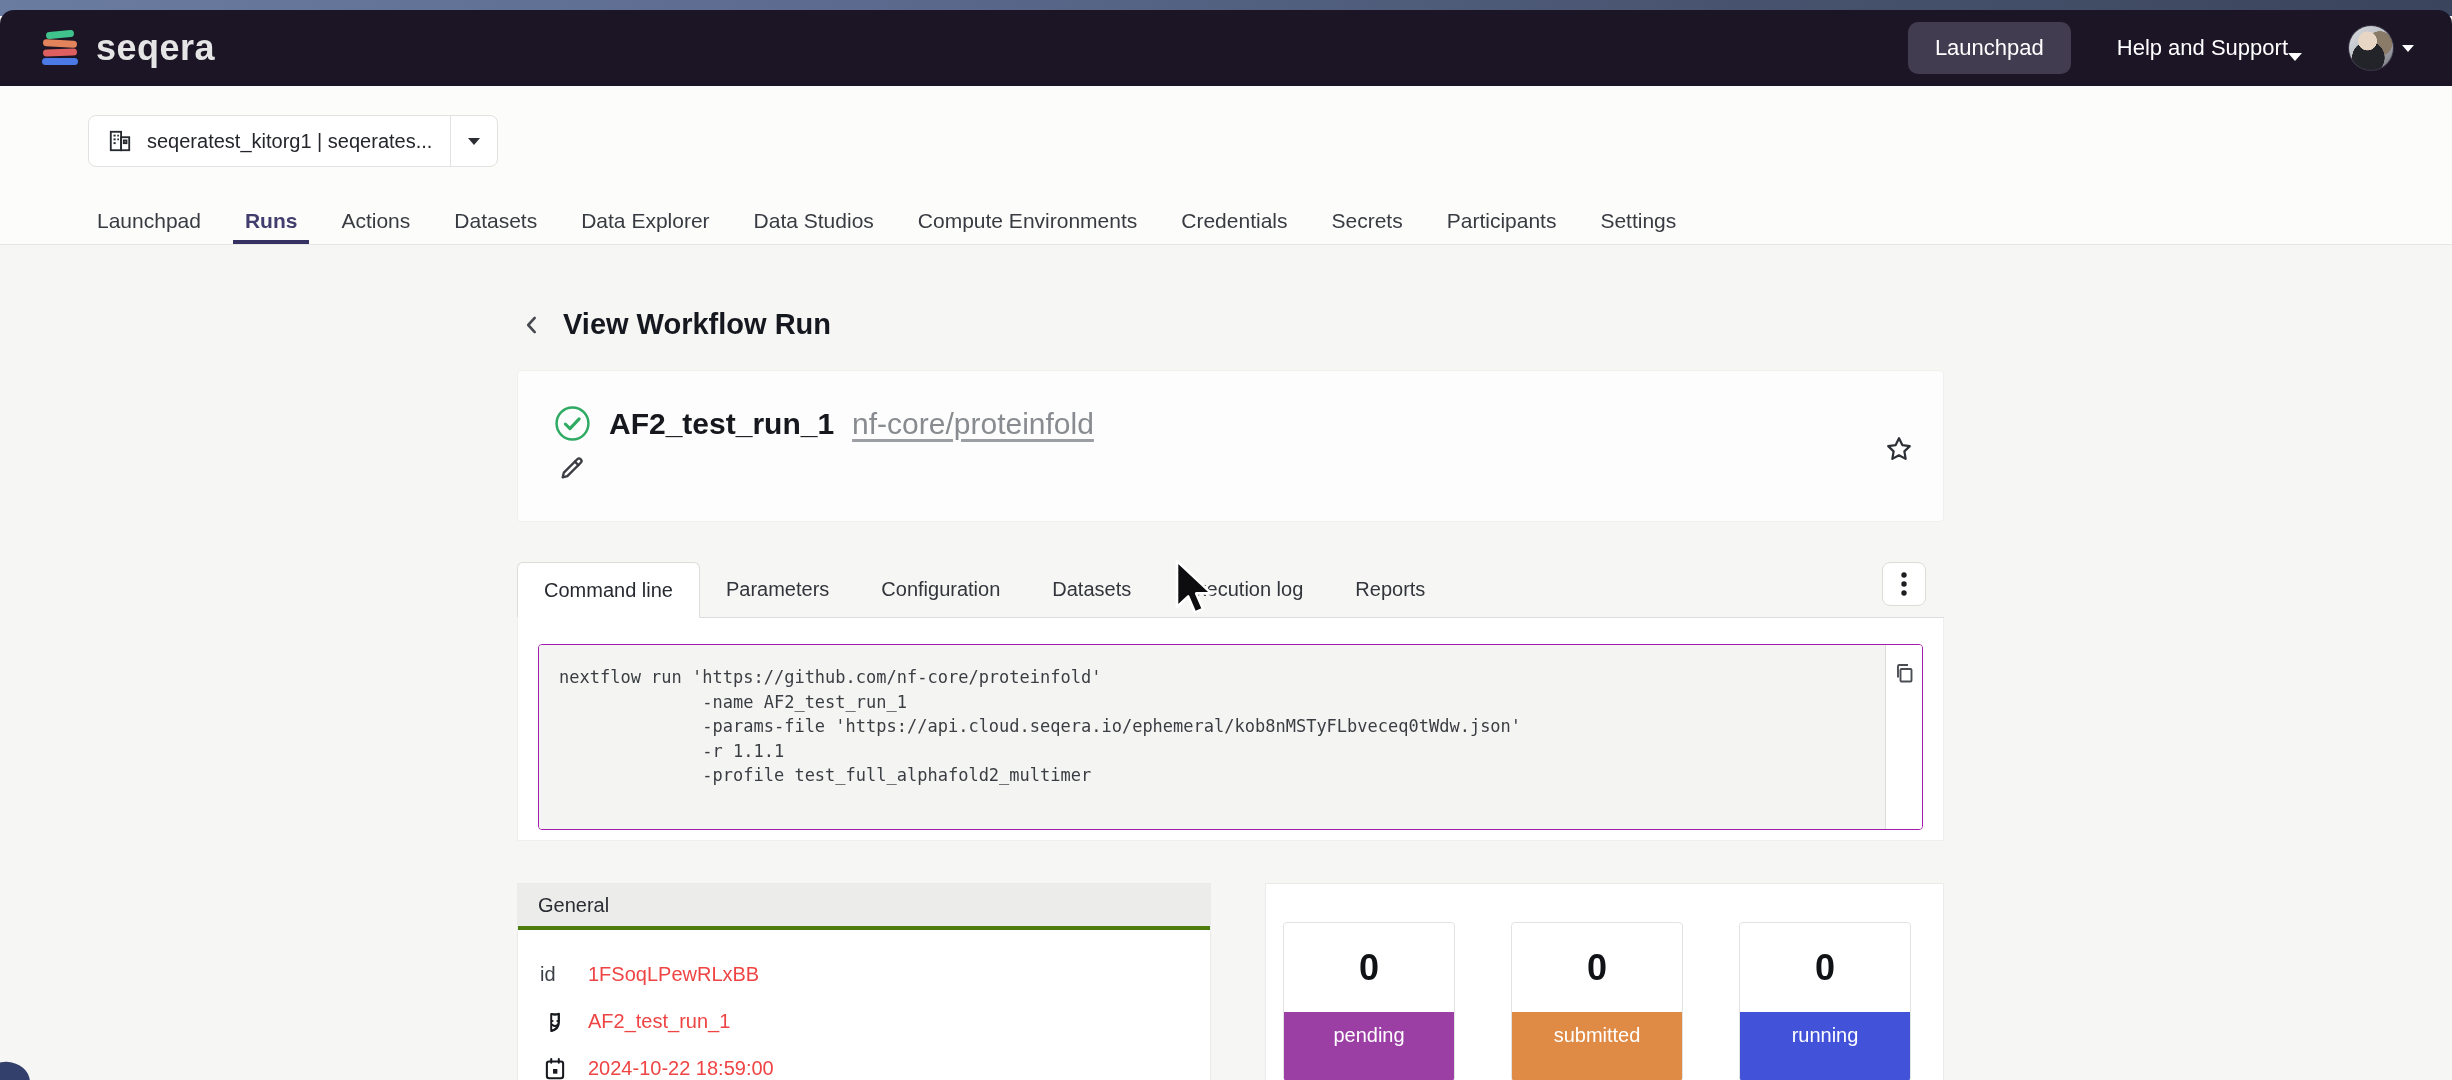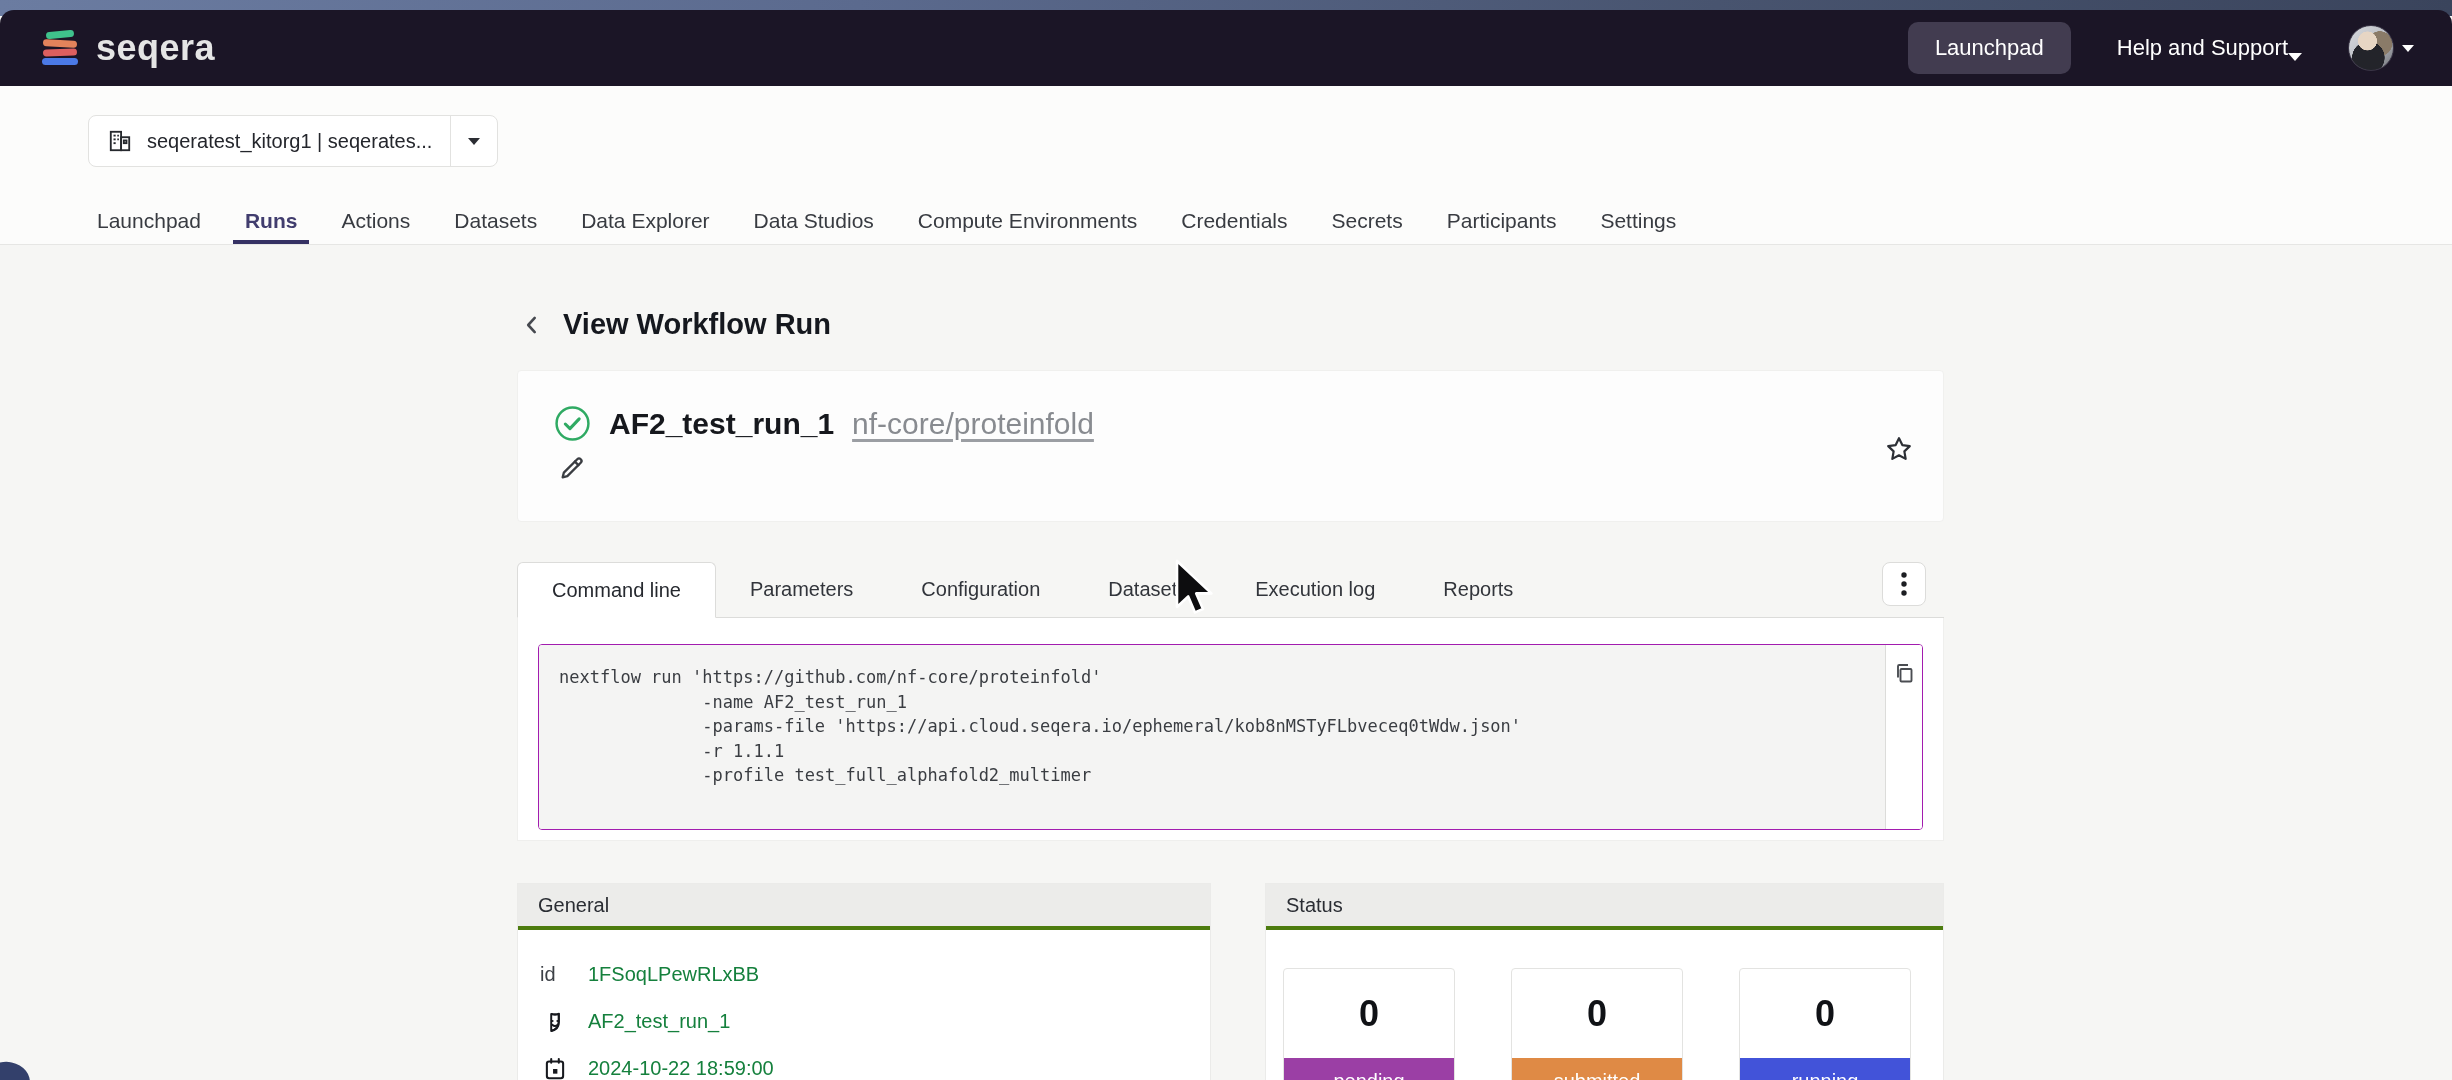--- a/index.html
+++ b/index.html
@@ -62,21 +62,21 @@
   .run-title-row { display:flex; align-items:center; gap:18px; margin:34px 0 0 36px; }
   .run-name { font-size:30px; font-weight:700; color:#16181d; }
   .run-pipeline { font-size:30px; color:#888b90; text-decoration:underline; text-decoration-color:#9b9ea3; text-underline-offset:5px; cursor:pointer; }
   .edit-btn { margin:12px 0 0 40px; width:30px; height:30px; cursor:pointer; }
   .star-btn { position:absolute; right:30px; top:64px; width:28px; height:28px; cursor:pointer; }
 
   
   .detail-card { position:absolute; left:517px; top:545px; width:1427px; height:296px; }
   .nav-tabs { position:absolute; left:0; right:0; top:17px; height:56px;
     display:flex; align-items:stretch; border-bottom:1px solid #dcdcda; }
-  .nav-tab { font-size:20px; color:#32353b; padding:0 34px; display:flex; align-items:center; cursor:pointer; white-space:nowrap; }
+  .nav-tab { font-size:20px; color:#32353b; padding:0 26px; display:flex; align-items:center; cursor:pointer; white-space:nowrap; }
   .nav-tab.active { background:#fff; border:1px solid #dcdcda; border-bottom:1px solid #fff;
     border-radius:6px 6px 0 0; color:#26292f; margin-bottom:-1px; }
   .kebab-btn { position:absolute; right:18px; top:17px; width:44px; height:44px;
     background:#fff; border:1px solid #dcdcda; border-radius:8px; cursor:pointer;
     display:flex; align-items:center; justify-content:center; }
   .code-section { position:absolute; left:0; right:0; top:73px; height:223px; background:#fff;
     border:1px solid #efefed; border-top:none; }
   .code-box { position:absolute; left:20px; top:26px; width:1385px; height:186px;
     border:1px solid #a21caf; border-radius:4px; display:flex; overflow:hidden; }
   .code-pre { flex:1; background:#f4f4f3; padding:20px 0 0 20px;
@@ -89,21 +89,21 @@
   
   .panel { position:absolute; top:883px; background:#fff; border:1px solid #ebebe9; }
   .panel-general { left:517px; width:694px; height:240px; }
   .panel-status { left:1265px; width:679px; height:240px; }
   .panel-header { height:46px; background:#ececea; border-bottom:4px solid #4d7c0f;
     display:flex; align-items:center; padding-left:20px; font-size:20px; color:#2a2d33; }
   .general-body { padding-top:21px; }
   .g-row { height:47px; display:flex; align-items:center; padding-left:22px; gap:18px; }
   .g-icon { width:30px; display:flex; justify-content:center; color:#17191e; }
   .g-label { font-size:20px; color:#3c4046; width:30px; }
-  .g-value { font-size:20px; color:#15803d; }
+  .g-value { font-size:20px; color:#ef4444; }
 
   .status-body { display:flex; gap:56px; padding:38px 0 0 17px; }
   .stat-box { width:172px; height:160px; border:1px solid #e3e3e1; border-radius:4px;
     background:#fff; overflow:hidden; display:flex; flex-direction:column; }
   .stat-count { height:89px; display:flex; align-items:center; justify-content:center;
     font-size:36px; font-weight:600; color:#101216; }
   .stat-band { flex:1; display:flex; justify-content:center; padding-top:12px;
     color:#fff; font-size:20px; }
 
   
@@ -265,21 +265,20 @@
           <line x1="15.5" y1="2.8" x2="15.5" y2="6.2"></line>
           <rect x="10.2" y="12" width="4" height="4.3" fill="#17191e" stroke="none"></rect>
         </svg>
       </span>
       <span class="g-value">2024-10-22 18:59:00</span>
     </div>
   </div>
 </div>
 
 <div class="panel panel-status">
-  <div class="panel-header">Status</div>
   <div class="status-body">
     <div class="stat-box">
       <div class="stat-count">0</div>
       <div class="stat-band" style="background: rgb(155, 63, 165);">pending</div>
     </div>
     <div class="stat-box">
       <div class="stat-count">0</div>
       <div class="stat-band" style="background: rgb(223, 138, 69);">submitted</div>
     </div>
     <div class="stat-box">

